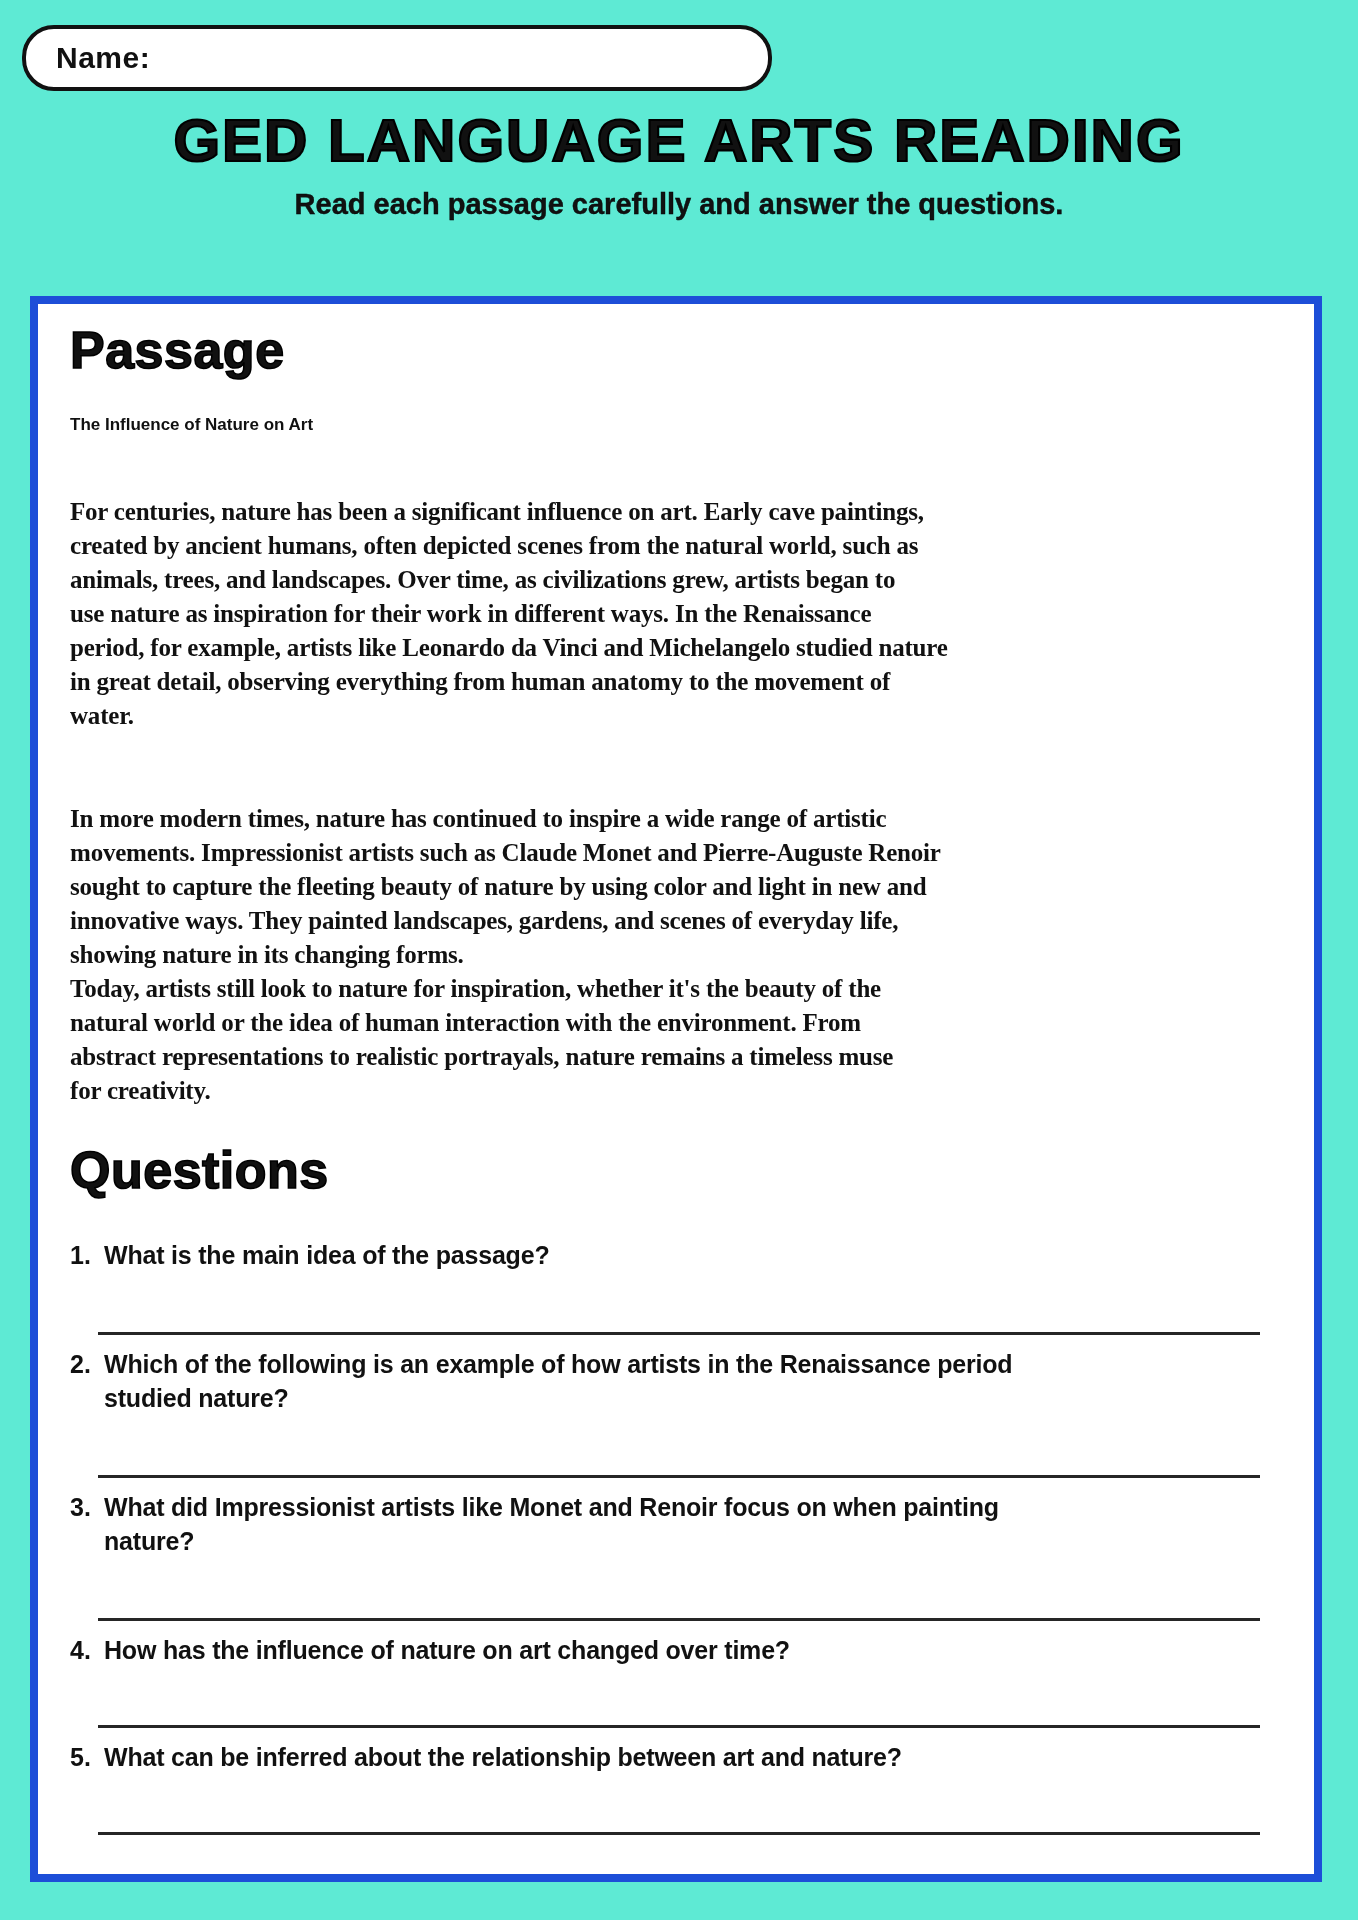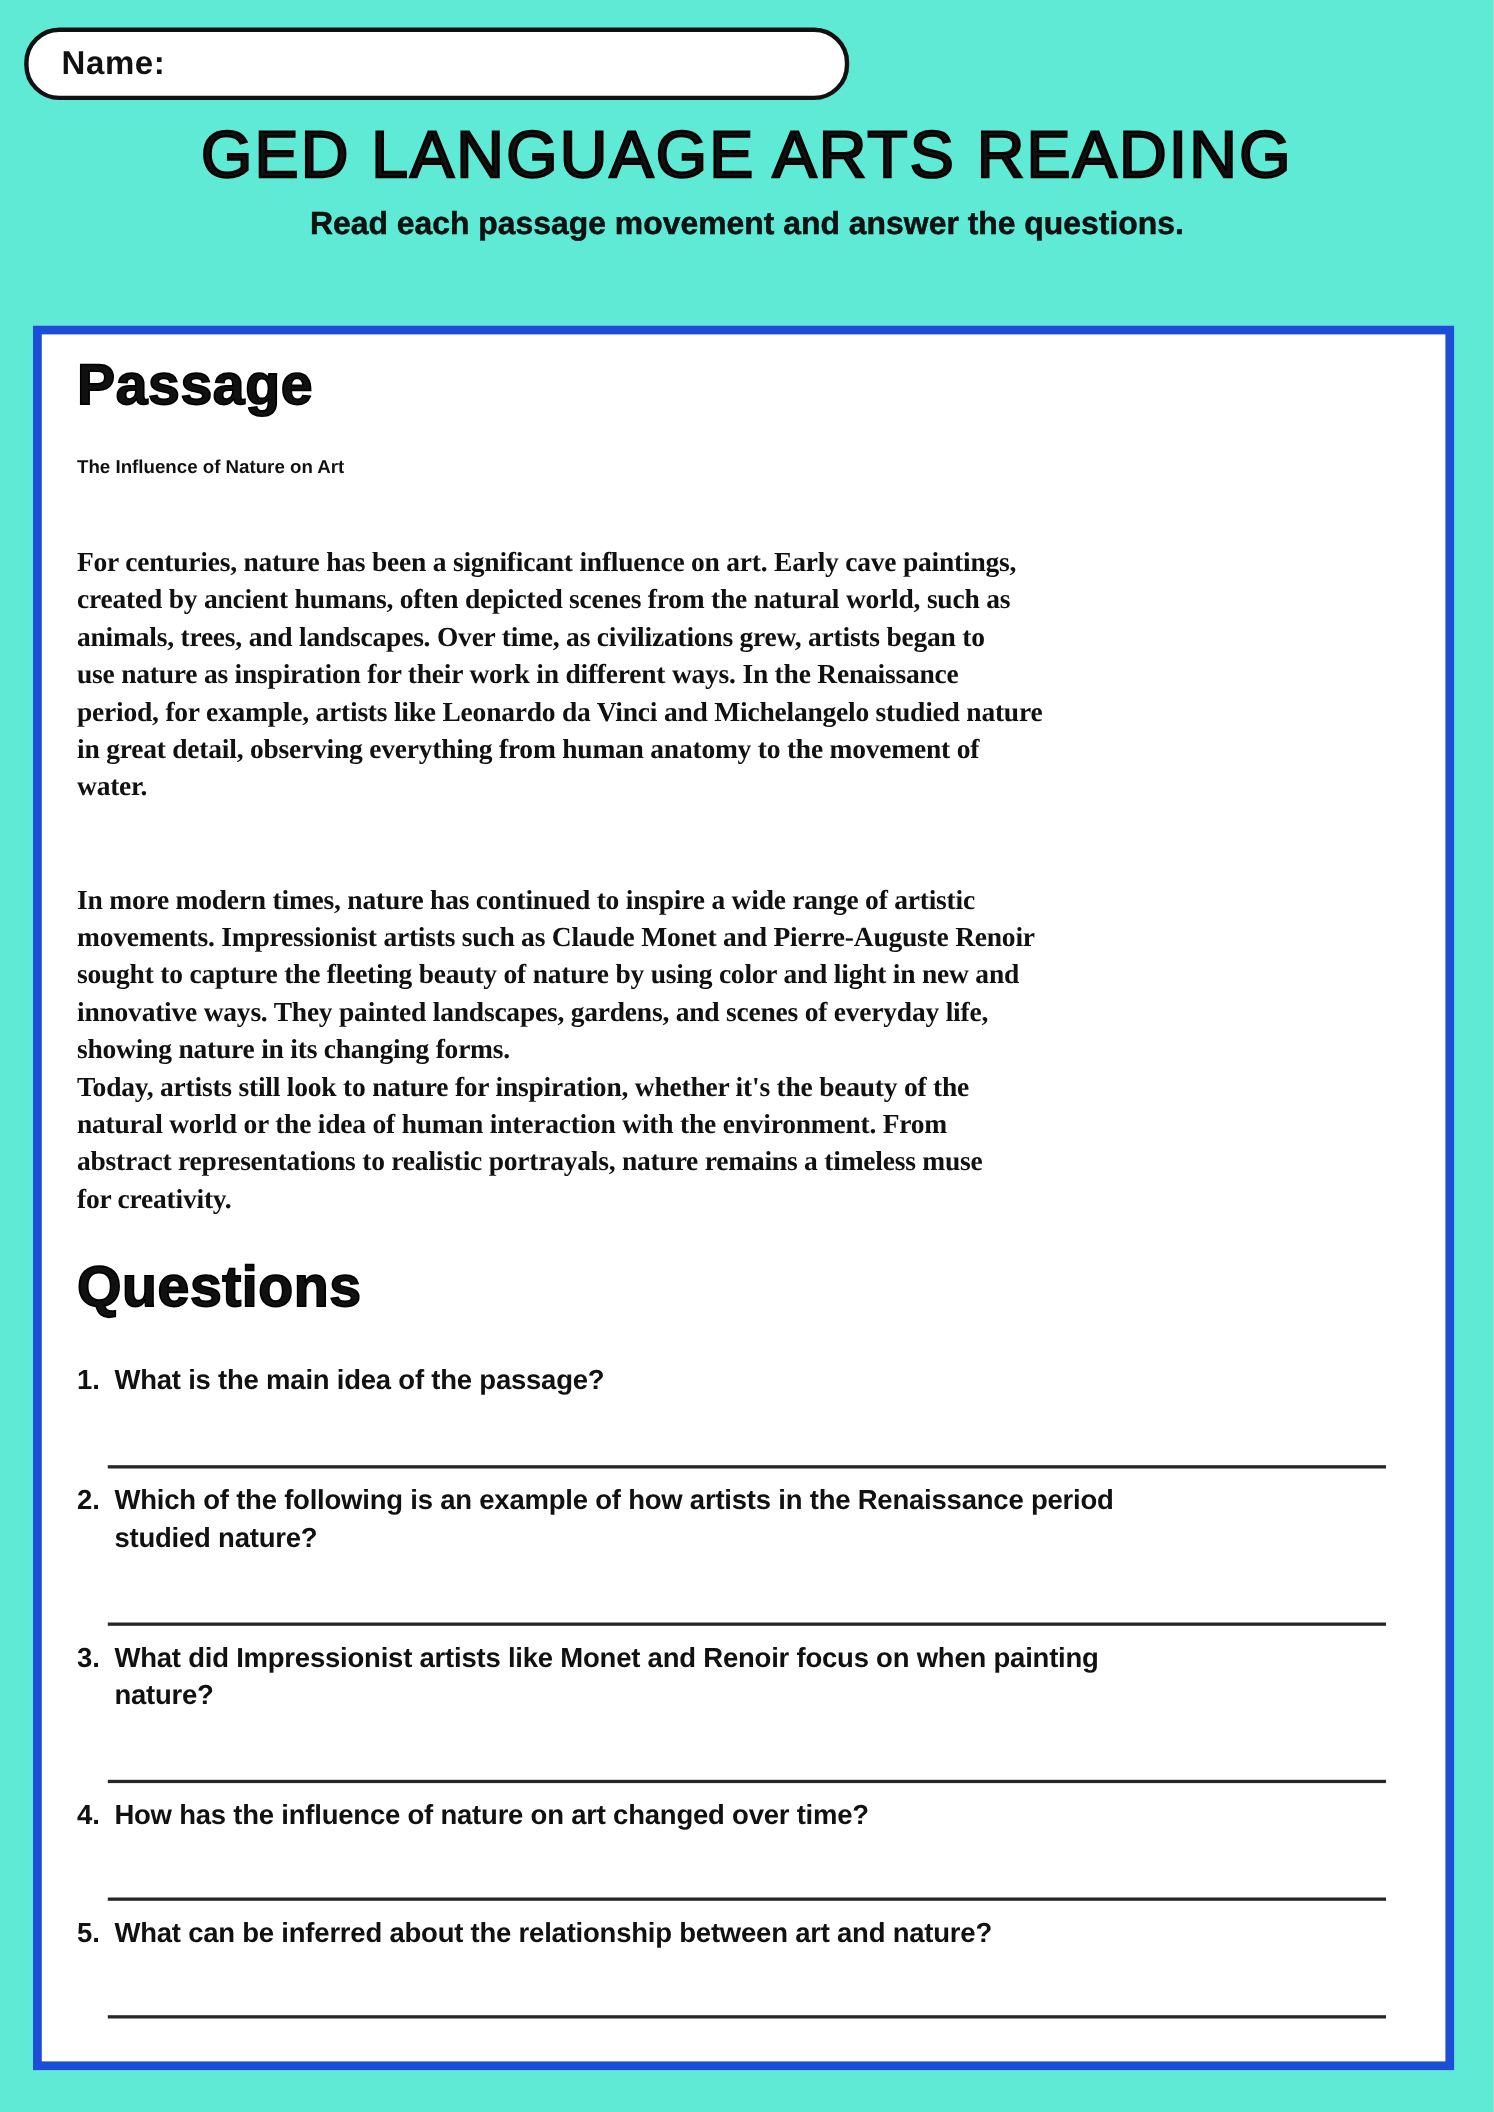--- a/index.html
+++ b/index.html
@@ -34,21 +34,21 @@
   .date-box { left: 792px; width: 521px; }
 
   
   .main-title {
     position: absolute;
     top: 106px;
     left: 0;
     width: 100%;
     text-align: center;
     font-size: 60px;
-    font-weight: normal;
+    font-weight: bold;
     letter-spacing: 2px;
     -webkit-text-stroke: 2.2px #000000;
     white-space: nowrap;
   }
   .subtitle {
     position: absolute;
     top: 188px;
     left: 0;
     width: 100%;
     text-align: center;
@@ -117,21 +117,21 @@
 </head>
 <body>
 
 <div class="page">
 
   <div class="field-box name-box">
     <span class="field-label">Name:</span>
   </div>
 
   <div class="main-title">GED LANGUAGE ARTS READING</div>
-  <div class="subtitle">Read each passage movement and answer the questions.</div>
+  <div class="subtitle">Read each passage carefully and answer the questions.</div>
 
   <div class="sheet-box">
 
     <div class="section-heading">Passage</div>
     <div class="passage-title">The Influence of Nature on Art</div>
 
     <p class="para para-1">For centuries, nature has been a significant influence on art. Early cave paintings,
 created by ancient humans, often depicted scenes from the natural world, such as
 animals, trees, and landscapes. Over time, as civilizations grew, artists began to
 use nature as inspiration for their work in different ways. In the Renaissance

